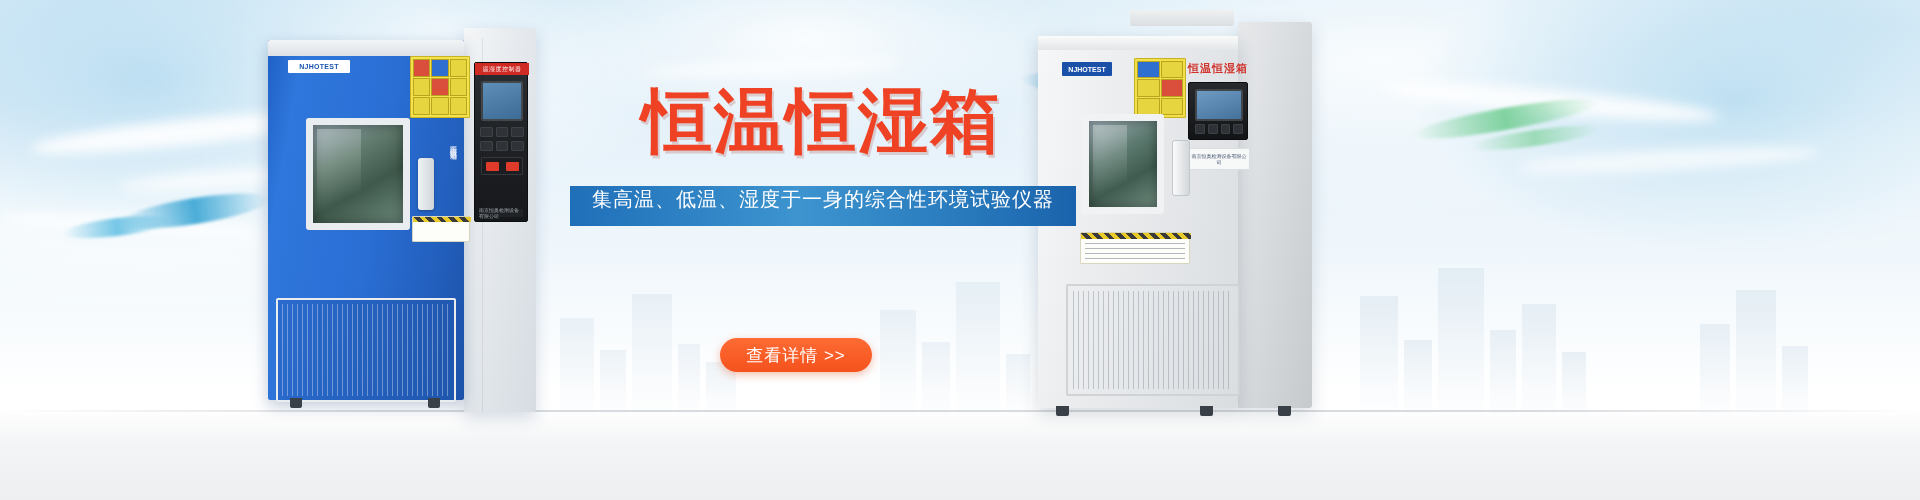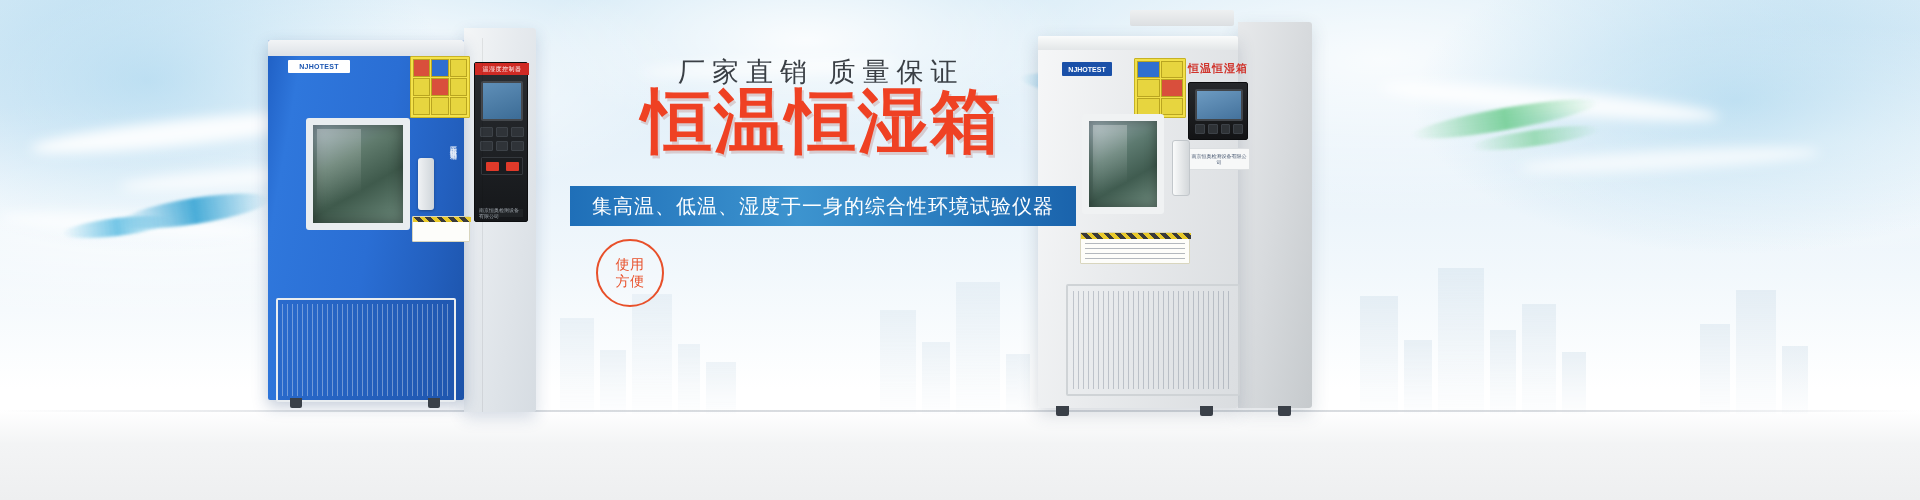--- a/index.html
+++ b/index.html
@@ -280,21 +280,21 @@
     text-align:center;
     font-size:70px; line-height:1; font-weight:bold;
     color:#ef4123; letter-spacing:2px;
     white-space:nowrap;
     text-shadow:2px 3px 0 rgba(150,30,10,.18);
   }
 
   .subtitle-bar {
     position:absolute; left:10px; top:186px; width:506px; height:40px;
     background:linear-gradient(90deg,#1f6fb8 0%, #3d94cf 45%, #2a7cbe 75%, #1a63ac 100%);
-    display:flex; align-items:center; justify-content:center;
+    display:flex; justify-content:center;
   }
   .subtitle-bar span {
     color:#ffffff; font-size:20px; letter-spacing:1px; white-space:nowrap;
   }
 
   .badges {
     position:absolute; left:36px; top:234px; width:460px; height:78px;
     display:flex; align-items:center; gap:22px;
   }
   .badge {
@@ -452,31 +452,27 @@
         <div class="cr-grille"></div>
       </div>
     </div>
     <div class="cr-foot f1"></div>
     <div class="cr-foot f2"></div>
     <div class="cr-foot f3"></div>
   </div>
 
   <div class="content">
 
-    <div class="kicker">厂家直销  质量保证</div>
 
     <div class="headline">恒温恒湿箱</div>
 
     <div class="subtitle-bar">
       <span>集高温、低温、湿度于一身的综合性环境试验仪器</span>
     </div>
 
     <div class="badges">
-      <div class="badge">
-        <span>使用</span>
-        <span>方便</span>
-      </div>
     </div>
 
+    <div class="cta">查看详情 &gt;&gt;</div>
 
   </div>
 
 </div>
 
 </body></html>

